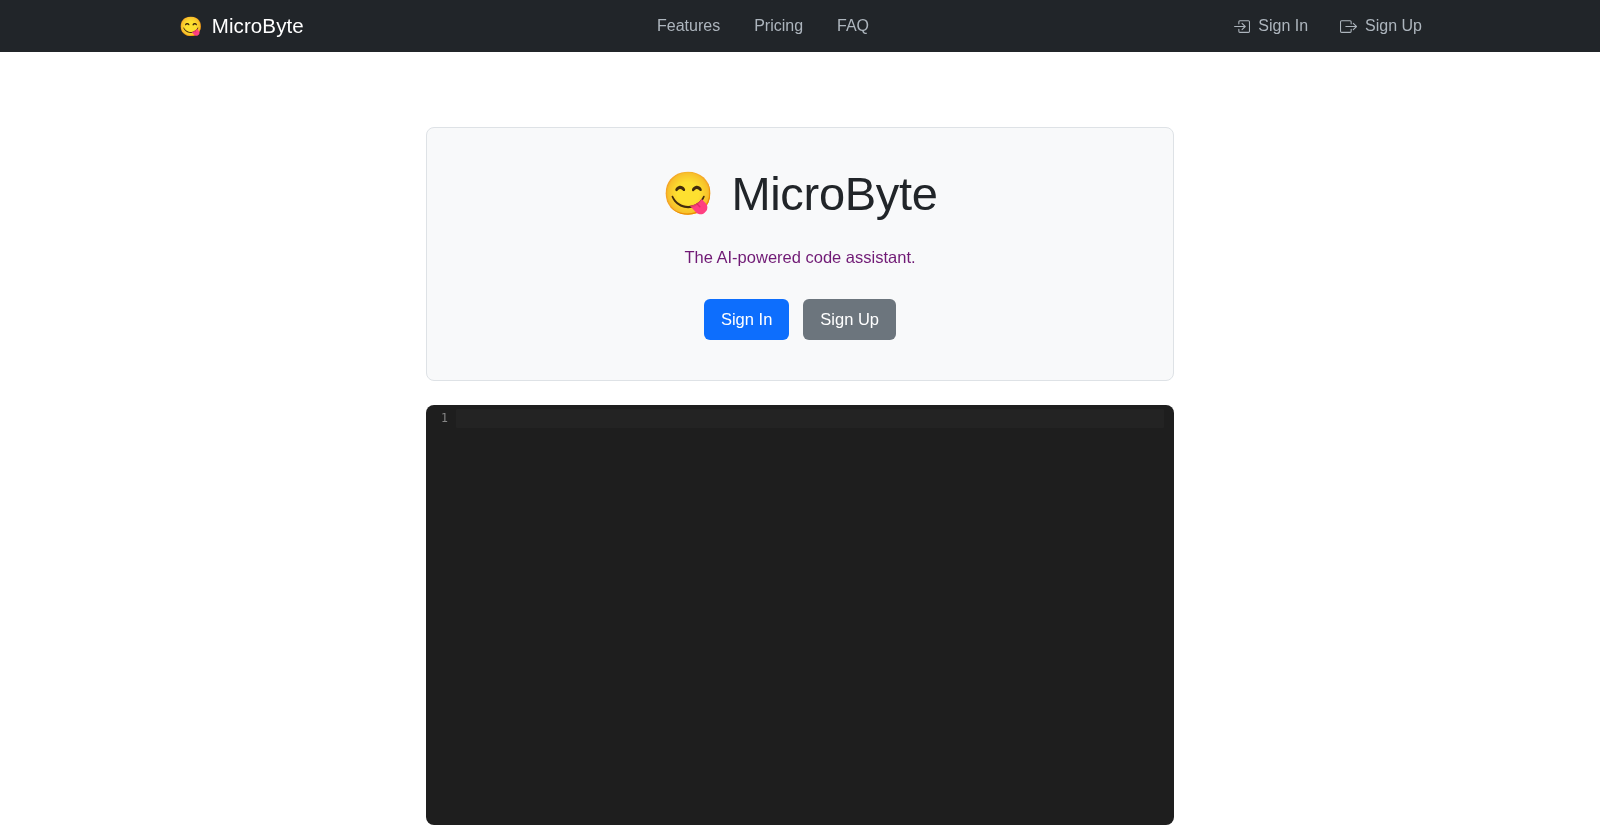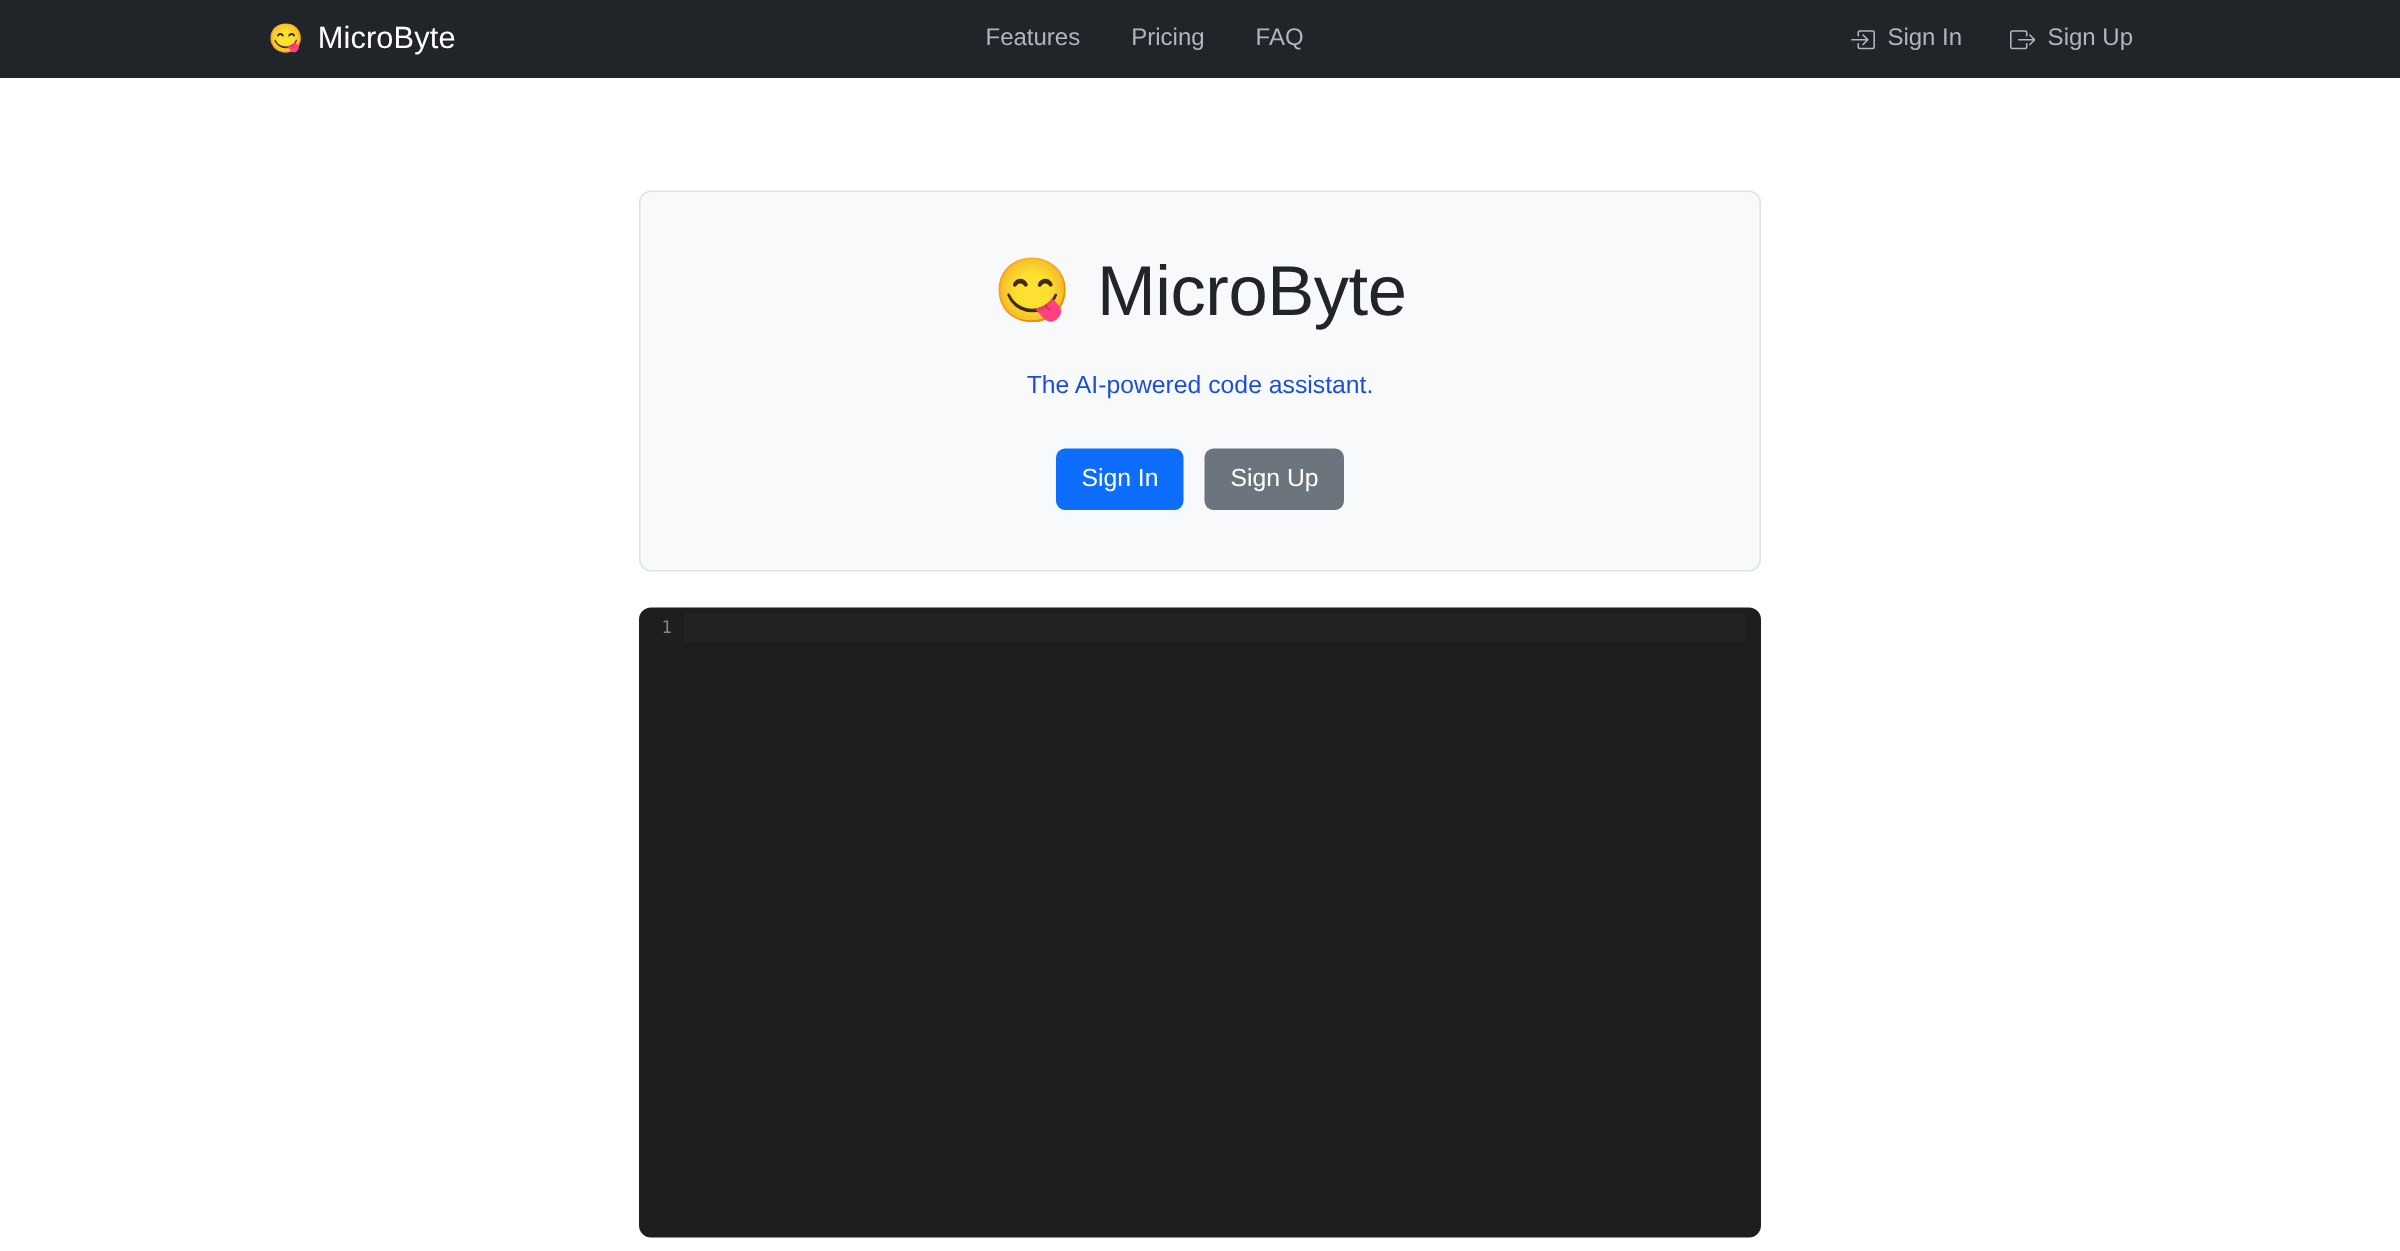--- a/index.html
+++ b/index.html
@@ -121,21 +121,21 @@
     letter-spacing: -0.3px;
     display: flex;
     align-items: center;
     justify-content: center;
     gap: 17px;
   }
   .hero-emoji { font-size: 42px; line-height: 1; }
   .hero-sub {
     margin: 24px 0 0 0;
     font-size: 16.5px;
-    color: #1d4ed8;
+    color: #701a75;
     line-height: 1.5;
     text-align: center;
   }
   .hero-actions {
     margin-top: 29px;
     display: flex;
     align-items: center;
     justify-content: center;
     gap: 14px;
   }

